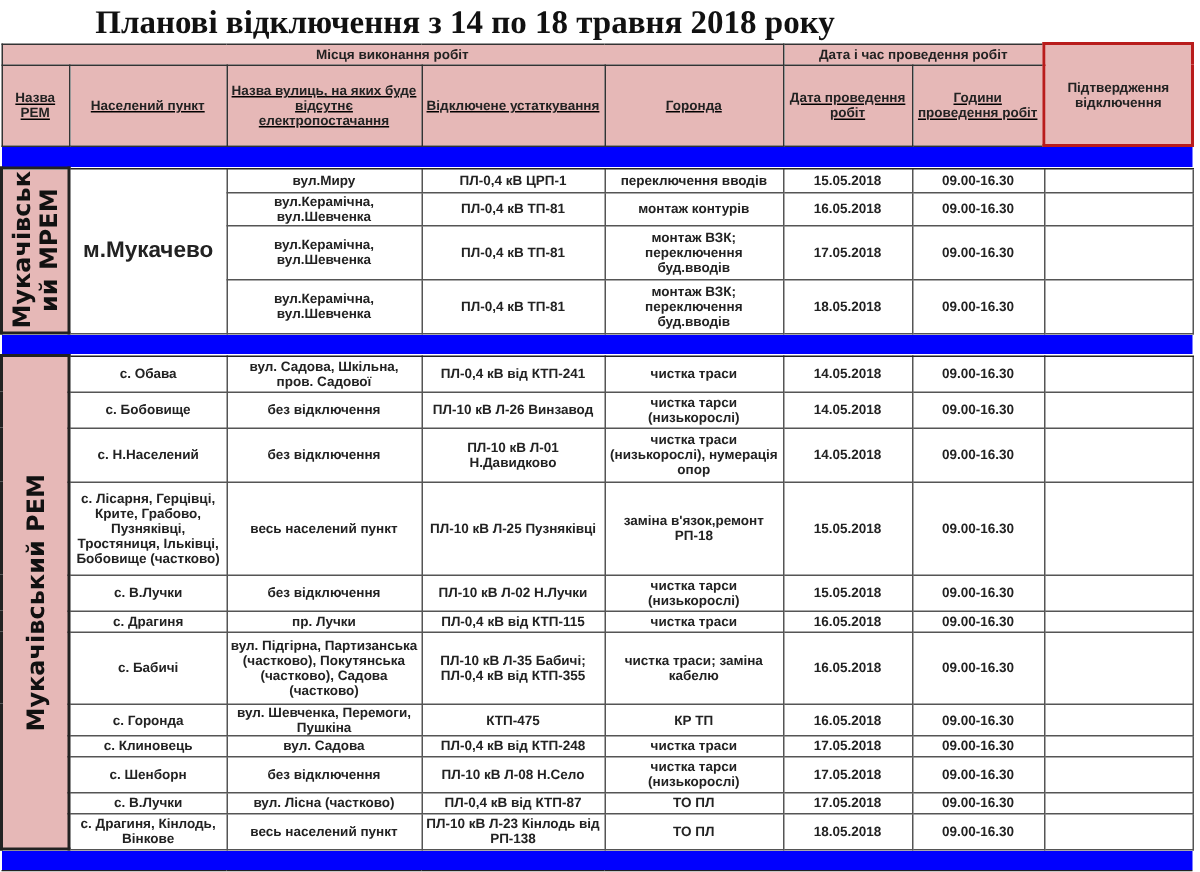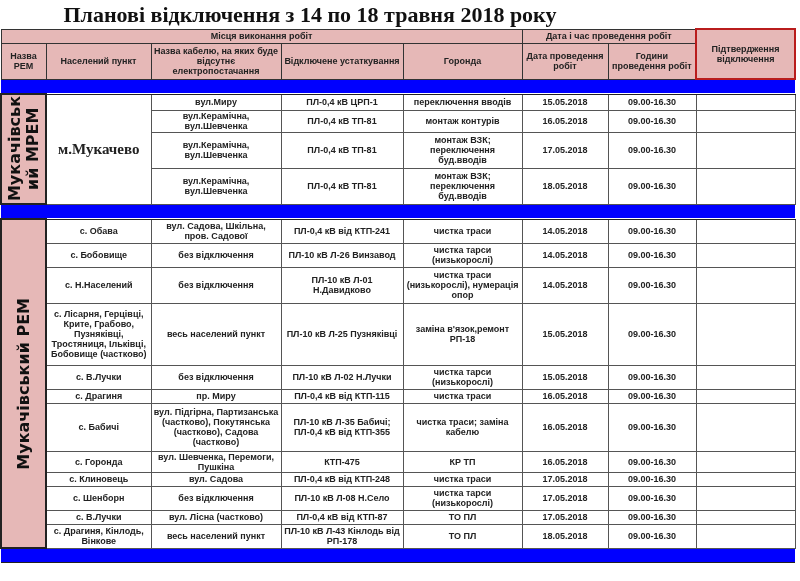--- a/index.html
+++ b/index.html
@@ -3,25 +3,25 @@
 <meta charset="utf-8">
 <style>
   html, body { margin: 0; padding: 0; background: #ffffff; }
   body { width: 800px; height: 581px; overflow: hidden; position: relative; font-family: "DejaVu Serif", "Liberation Serif", serif; }
   .title { position: absolute; left: 0; top: 2px; width: 660px; height: 26px; text-align: center; font-family: "Liberation Serif", serif; font-weight: bold; font-size: 22px; color: #111; line-height: 26px; padding-right: 40px; box-sizing: border-box; }
   table { position: absolute; left: 0; top: 28px; border-collapse: collapse; table-layout: fixed; width: 794px; font-family: "Liberation Sans", sans-serif; }
   td, th { border: 1px solid #555; padding: 0 2px; text-align: center; vertical-align: middle; font-size: 9px; font-weight: bold; color: #222; line-height: 10px; overflow: hidden; }
   th { background: #e6b8b7; font-weight: bold; color: #222; border: 1px solid #333; }
   th.big { border: 2px solid #b91c1c; }
   .hdr-group { height: 14px; font-size: 10px; padding-left: 32px; }
-  .hdr-cell { height: 36px; font-size: 10px; line-height: 12px; }
+  .hdr-cell { height: 54px; font-size: 10px; line-height: 12px; text-decoration: underline; }
   tr.sep td { background: #0000ff; height: 13px; border-left: none; border-right: none; border-top: 1px solid #222; border-bottom: 1px solid #222; padding: 0; }
   td.rem { background: #e6b8b7; border: 2px solid #222; padding: 0; }
   .vtext { writing-mode: vertical-rl; transform: rotate(180deg); font-family: "DejaVu Sans", sans-serif; font-weight: bold; font-size: 16px; color: #111; line-height: 18px; margin: 0 auto; white-space: nowrap; }
-  td.city { font-size: 15px; font-family: Liberation Serif, serif; }
+  td.city { font-size: 15px; font-family: Liberation Sans, sans-serif; }
   td.confirm { background: #fff; }
 </style>
 </head>
 <body>
 
 <div class="title">Планові відключення з 14  по 18 травня 2018  року</div>
 
 <table>
   <colgroup>
     <col style="width:45px">
@@ -35,21 +35,21 @@
   </colgroup>
   <thead>
     <tr class="hdr-group">
       <th colspan="5">Місця виконання робіт</th>
       <th colspan="2">Дата і час проведення робіт</th>
       <th rowspan="2" class="big">Підтвердження відключення</th>
     </tr>
     <tr class="hdr-cell">
       <th>Назва РЕМ</th>
       <th>Населений пункт</th>
-      <th>Назва кабелю, на яких буде відсутнє електропостачання</th>
+      <th>Назва вулиць, на яких буде відсутнє електропостачання</th>
       <th>Відключене устаткування</th>
       <th>Горонда</th>
       <th>Дата проведення робіт</th>
       <th>Години проведення робіт</th>
     </tr>
   </thead>
   <tbody id="tbody">
     <tr class="sep">
         <td colspan="8"></td>
       </tr>
@@ -138,21 +138,21 @@
         <td>с. В.Лучки</td>
         <td>без відключення</td>
         <td>ПЛ-10 кВ Л-02 Н.Лучки</td>
         <td>чистка тарси (низькорослі)</td>
         <td>15.05.2018</td>
         <td>09.00-16.30</td>
         <td class="confirm"></td>
       </tr>
       <tr style="height: 14px;">
         <td>с. Драгиня</td>
-        <td>пр. Миру</td>
+        <td>пр. Лучки</td>
         <td>ПЛ-0,4 кВ від КТП-115</td>
         <td>чистка траси</td>
         <td>16.05.2018</td>
         <td>09.00-16.30</td>
         <td class="confirm"></td>
       </tr>
       <tr style="height: 48px;">
         <td>с. Бабичі</td>
         <td>вул. Підгірна, Партизанська (частково), Покутянська (частково), Садова (частково)</td>
         <td>ПЛ-10 кВ Л-35 Бабичі; ПЛ-0,4 кВ від КТП-355</td>
@@ -193,21 +193,21 @@
         <td>вул. Лісна (частково)</td>
         <td>ПЛ-0,4 кВ від КТП-87</td>
         <td>ТО ПЛ</td>
         <td>17.05.2018</td>
         <td>09.00-16.30</td>
         <td class="confirm"></td>
       </tr>
       <tr style="height: 24px;">
         <td>с. Драгиня, Кінлодь, Вінкове</td>
         <td>весь населений пункт</td>
-        <td>ПЛ-10 кВ Л-43 Кінлодь від РП-178</td>
+        <td>ПЛ-10 кВ Л-23 Кінлодь від РП-138</td>
         <td>ТО ПЛ</td>
         <td>18.05.2018</td>
         <td>09.00-16.30</td>
         <td class="confirm"></td>
       </tr>
       <tr class="sep">
         <td colspan="8"></td>
       </tr>
     </tbody>
 </table>

